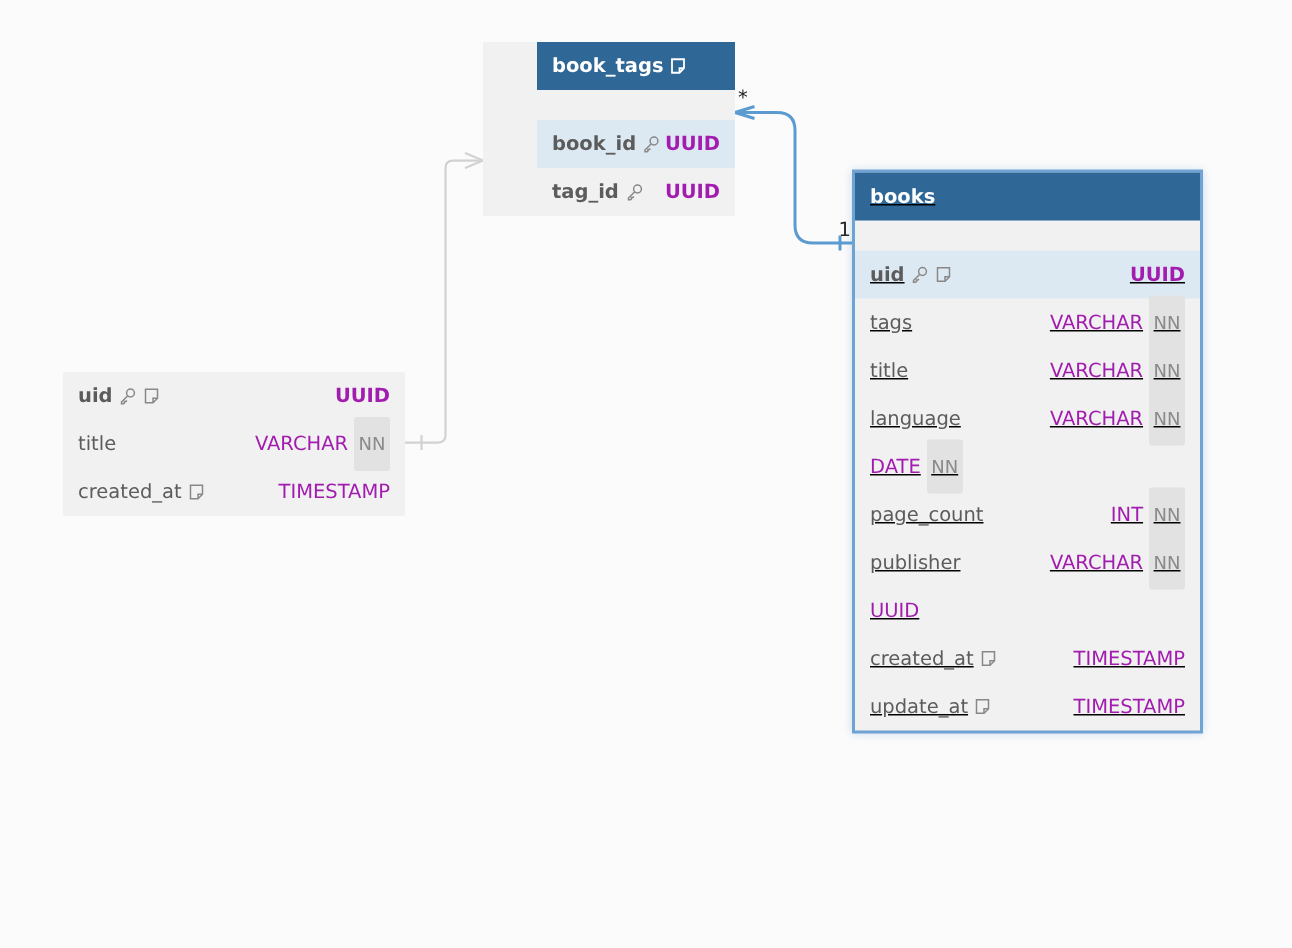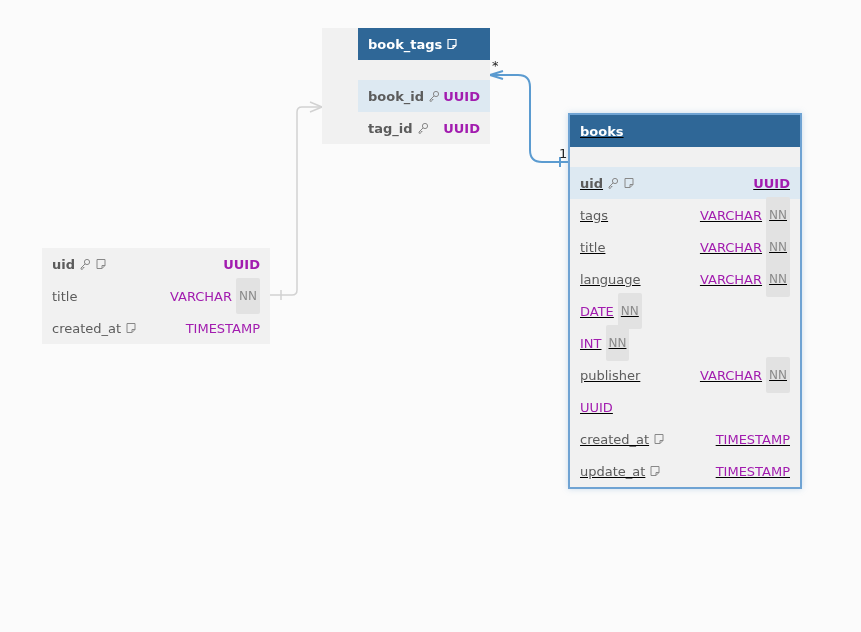--- a/index.html
+++ b/index.html
@@ -139,20 +139,23 @@
           <span>language</span>
         </span>
       <span class="type">VARCHAR</span>
       <span class="nn">NN</span>
     </div>
     <div class="row">
       <span class="type">DATE</span>
       <span class="nn">NN</span>
     </div>
     <div class="row">
+      <span class="name">
+          <span>page_count</span>
+        </span>
       <span class="type">INT</span>
       <span class="nn">NN</span>
     </div>
     <div class="row">
       <span class="name">
           <span>publisher</span>
         </span>
       <span class="type">VARCHAR</span>
       <span class="nn">NN</span>
     </div>

